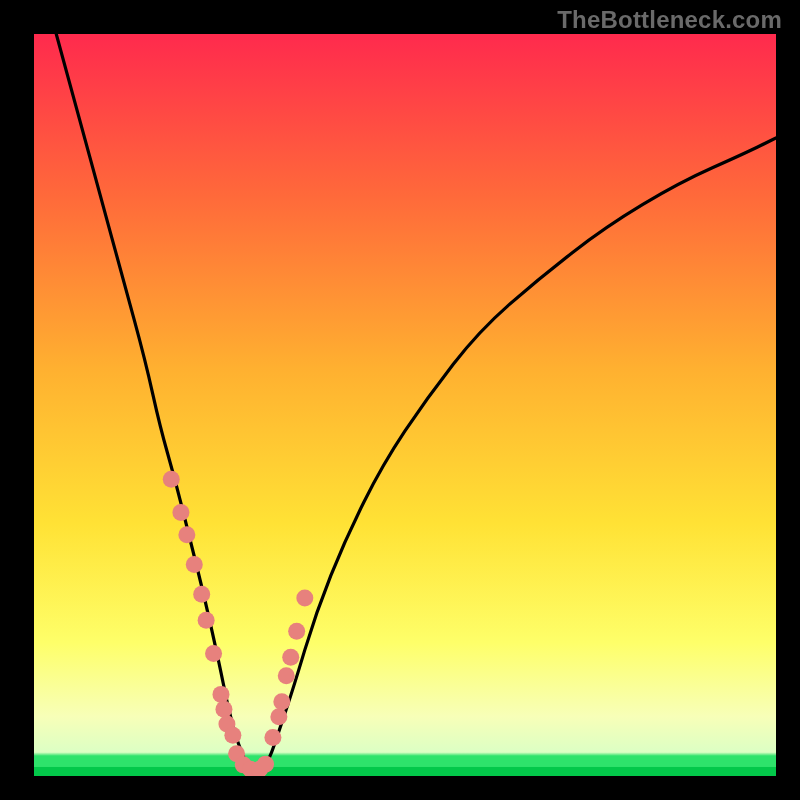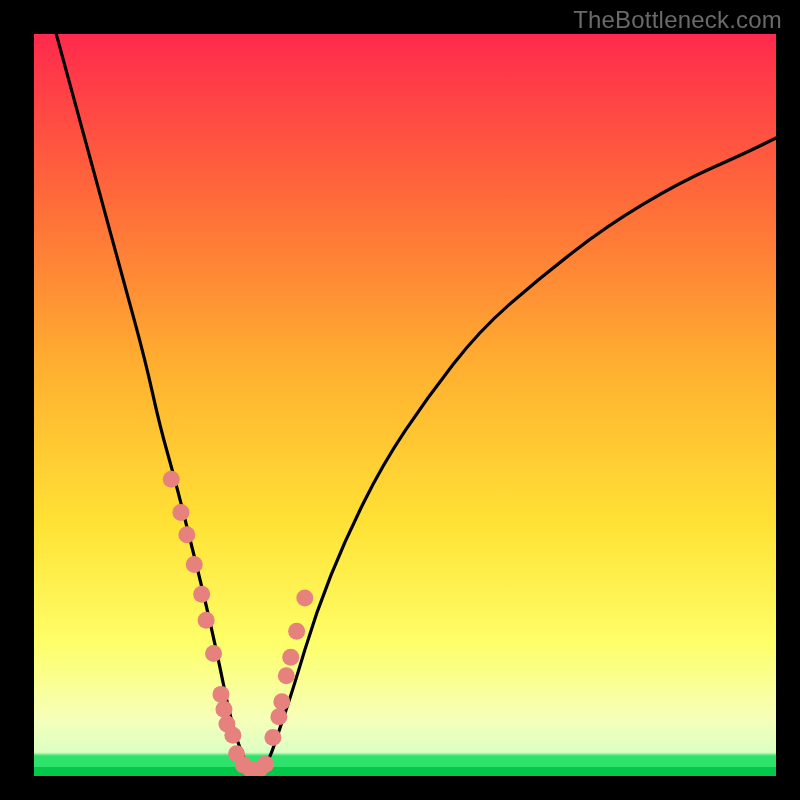--- a/index.html
+++ b/index.html
@@ -25,21 +25,21 @@
     top: 34px;
     width: 742px;
     height: 742px;
   }
   .watermark {
     position: absolute;
     top: 6px;
     right: 18px;
     color: #6a6a6a;
     font-size: 24px;
-    font-weight: 400;
+    font-weight: 700;
     letter-spacing: 0.2px;
     user-select: none;
   }
   svg { display:block; }
 </style>
 </head>
 <body>
 
 <div class="frame">
 

